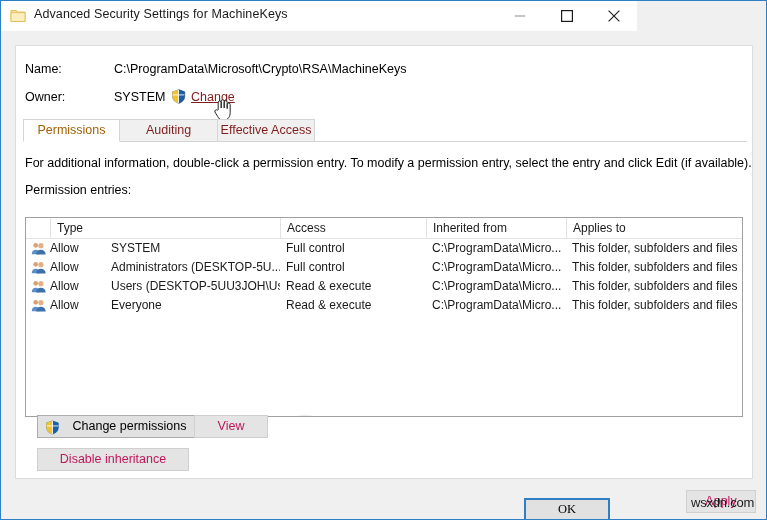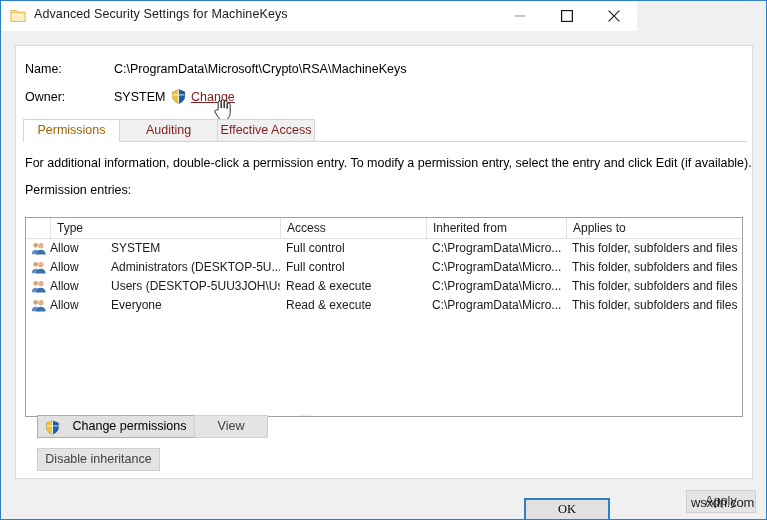--- a/index.html
+++ b/index.html
@@ -237,36 +237,36 @@
     border: 1px solid #adadad;
     font-size: 12.5px;
     color: #000000;
     text-align: center;
     white-space: nowrap;
     cursor: default;
     line-height: 21px;
     height: 23px;
   }
   .btn.disabled {
-    color: #404040;
+    color: #be185d;
     border-color: #cfcfcf;
     background: #e4e4e4;
   }
   .btn.default {
     border: 2px solid #2e7fc4;
     background: #e1e1e1;
     line-height: 19px;
   }
   #btn-change-perms {
     left: 21px; top: 369px; width: 173px;
     padding-left: 12px;
   }
   #shield-cp { position:absolute; left:7px; top:4px; width:15px; height:15px; }
   #btn-view        { left: 178px; top: 369px; width: 74px; }
-  #btn-disable-inh { left: 21px;  top: 402px; width: 123px; }
+  #btn-disable-inh { left: 21px;  top: 402px; width: 152px; }
 
   
   #btn-ok     { position:absolute; left: 523px; top: 497px; width: 86px; font-family: Liberation Serif, serif; }
   #btn-cancel { position:absolute; left: 604px; top: 489px; width: 70px; }
   #btn-apply  { position:absolute; left: 685px; top: 489px; width: 70px; }
 
   #footer-watermark {
     position: absolute;
     left: 690px; top: 494px;
     font-size: 13px;

